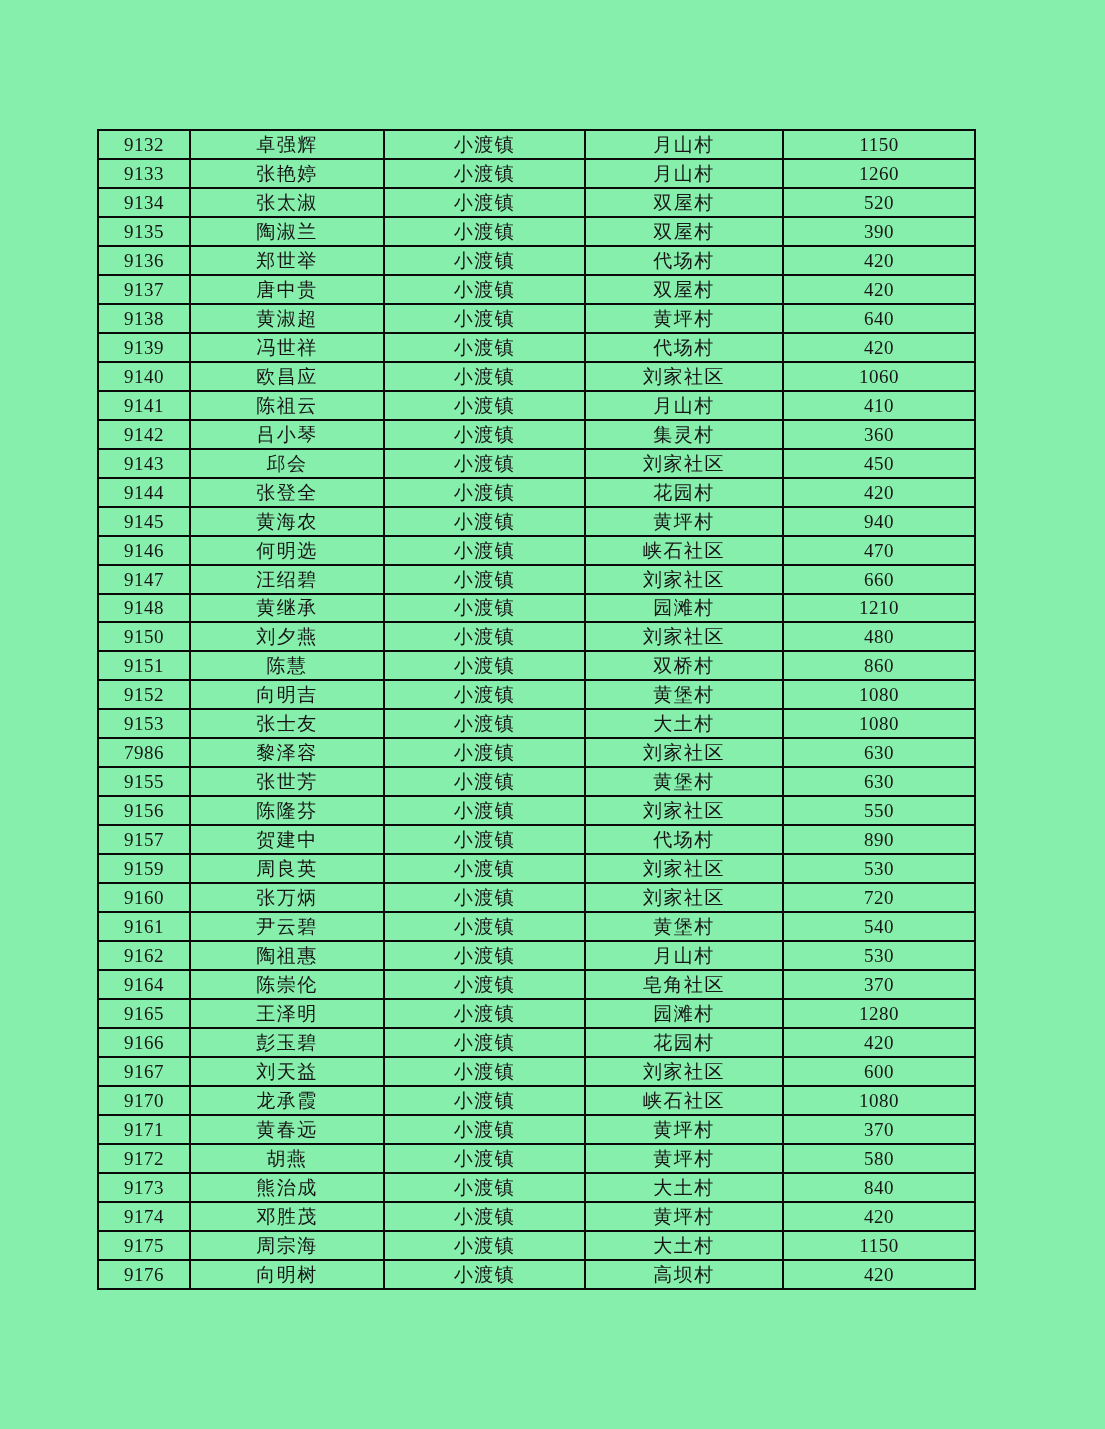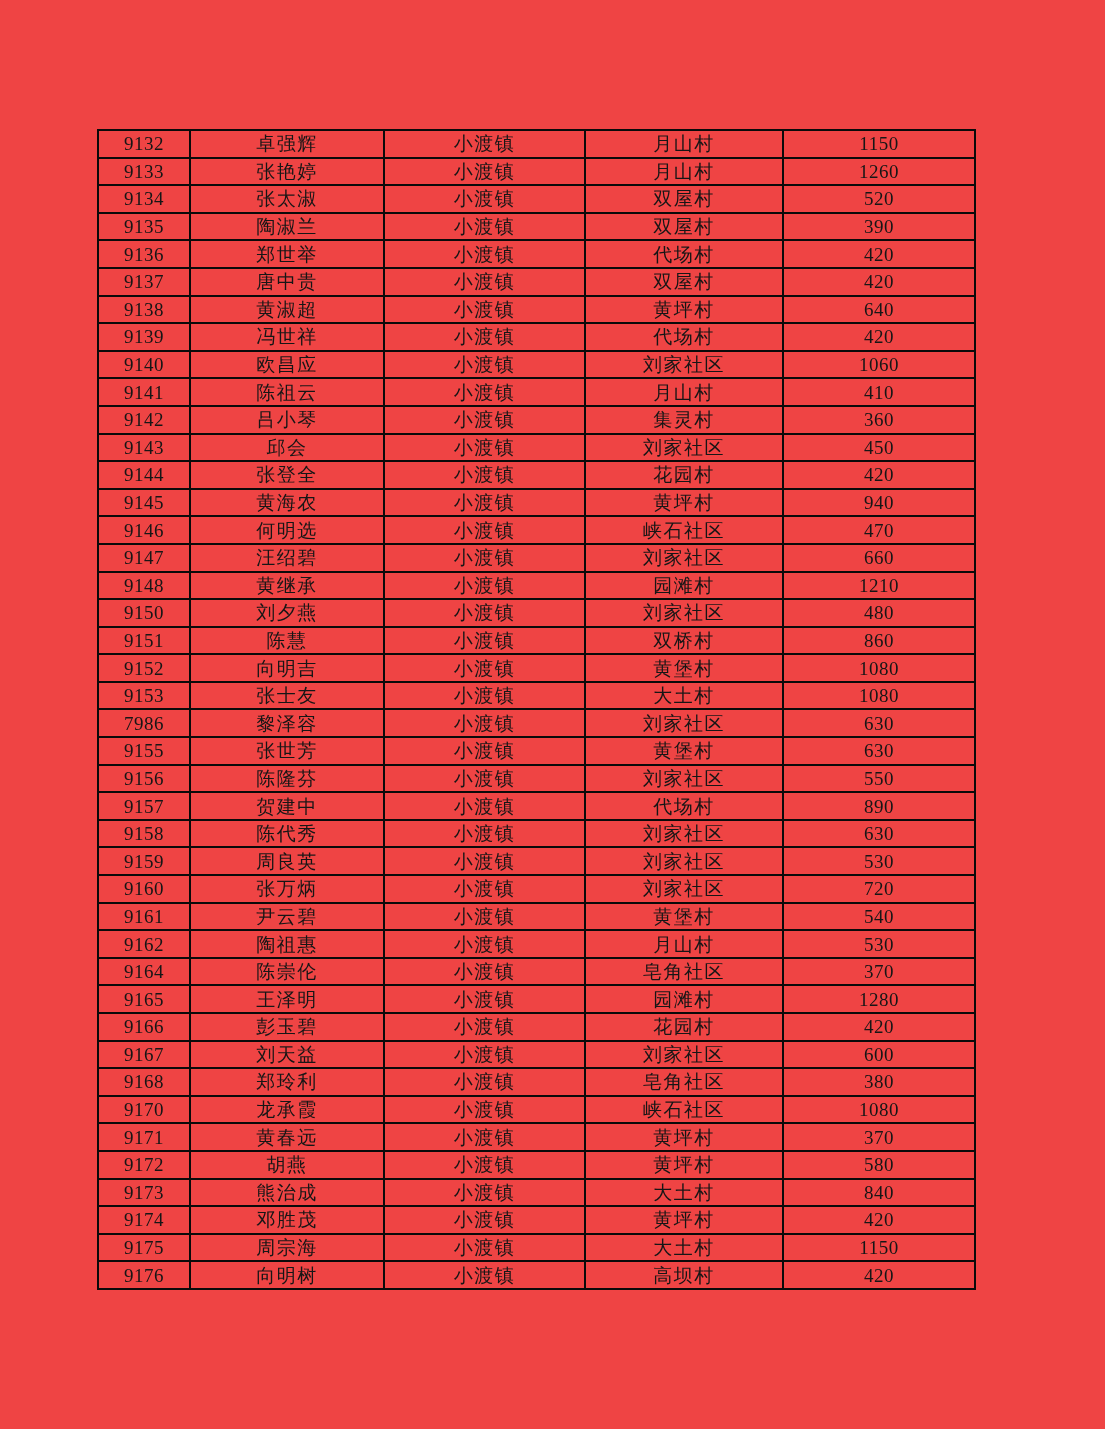--- a/index.html
+++ b/index.html
@@ -4,21 +4,21 @@
 <style>
   html, body {
     margin: 0;
     padding: 0;
     background: #ffffff;
   }
   .page {
     position: relative;
     width: 1105px;
     height: 1429px;
-    background: #ef4444;
+    background: #86efac;
     overflow: hidden;
     font-family: "Liberation Serif", "DejaVu Serif", serif;
   }
   table.roster {
     position: absolute;
     left: 97px;
     top: 129px;
     width: 877px;
     height: 1161px;
     border-collapse: collapse;
@@ -224,27 +224,20 @@
           <td class="cell-amount">550</td>
         </tr>
         <tr>
           <td class="cell-id">9157</td>
           <td class="cell-name">贺建中</td>
           <td class="cell-town">小渡镇</td>
           <td class="cell-village">代场村</td>
           <td class="cell-amount">890</td>
         </tr>
         <tr>
-          <td class="cell-id">9158</td>
-          <td class="cell-name">陈代秀</td>
-          <td class="cell-town">小渡镇</td>
-          <td class="cell-village">刘家社区</td>
-          <td class="cell-amount">630</td>
-        </tr>
-        <tr>
           <td class="cell-id">9159</td>
           <td class="cell-name">周良英</td>
           <td class="cell-town">小渡镇</td>
           <td class="cell-village">刘家社区</td>
           <td class="cell-amount">530</td>
         </tr>
         <tr>
           <td class="cell-id">9160</td>
           <td class="cell-name">张万炳</td>
           <td class="cell-town">小渡镇</td>
@@ -285,27 +278,20 @@
           <td class="cell-town">小渡镇</td>
           <td class="cell-village">花园村</td>
           <td class="cell-amount">420</td>
         </tr>
         <tr>
           <td class="cell-id">9167</td>
           <td class="cell-name">刘天益</td>
           <td class="cell-town">小渡镇</td>
           <td class="cell-village">刘家社区</td>
           <td class="cell-amount">600</td>
-        </tr>
-        <tr>
-          <td class="cell-id">9168</td>
-          <td class="cell-name">郑玲利</td>
-          <td class="cell-town">小渡镇</td>
-          <td class="cell-village">皂角社区</td>
-          <td class="cell-amount">380</td>
         </tr>
         <tr>
           <td class="cell-id">9170</td>
           <td class="cell-name">龙承霞</td>
           <td class="cell-town">小渡镇</td>
           <td class="cell-village">峡石社区</td>
           <td class="cell-amount">1080</td>
         </tr>
         <tr>
           <td class="cell-id">9171</td>

